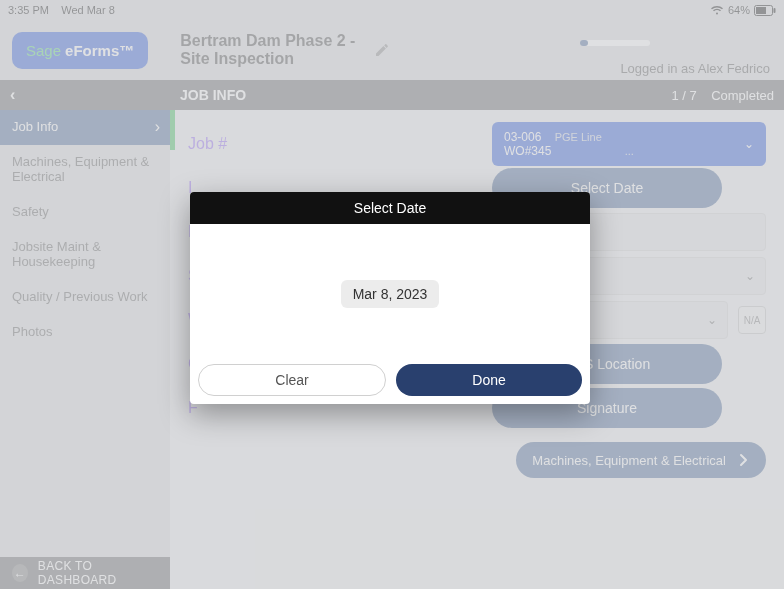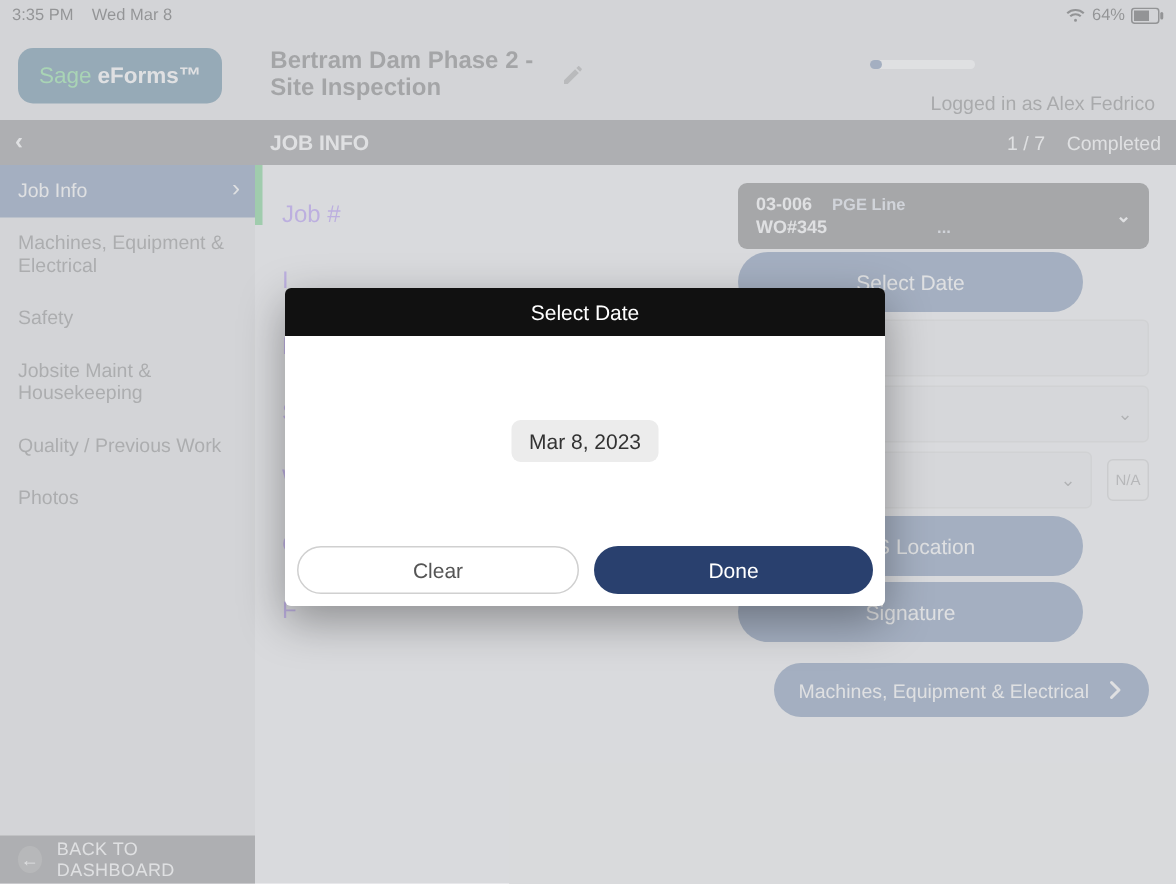--- a/index.html
+++ b/index.html
@@ -5,21 +5,21 @@
   * { box-sizing: border-box; margin: 0; padding: 0; font-family: -apple-system, Helvetica, Arial, sans-serif; }
   html, body { width: 784px; height: 589px; overflow: hidden; background: #fff; }
   .root { position: relative; width: 784px; height: 589px; display: flex; flex-direction: column; }
 
   
   .statusbar { height: 20px; background: #d6d7d9; display: flex; align-items: center; justify-content: space-between; font-size: 11px; padding: 0 8px; color: #000; }
   .statusbar .right { display: flex; align-items: center; gap: 4px; }
 
   
   .app-header { height: 60px; background: #d6d7d9; display: flex; align-items: center; padding: 0 12px; gap: 14px; position: relative; }
-  .brand-pill { background: #0c4a6e; color: #fff; border-radius: 10px; padding: 10px 14px; font-size: 15px; display: inline-flex; align-items: center; gap: 4px; }
+  .brand-pill { background: #1d4ed8; color: #fff; border-radius: 10px; padding: 10px 14px; font-size: 15px; display: inline-flex; align-items: center; gap: 4px; }
   .brand-sage { color: #4bd86a; font-weight: 500; }
   .brand-eforms { color: #fff; font-weight: 600; }
   .title-block { display: flex; align-items: center; gap: 14px; margin-left: 18px;}
   .title-text { font-size: 16px; font-weight: 700; color: #3a3a3a; line-height: 1.15; max-width: 180px; }
   .edit-ico { color: #808080; }
   .progress-wrap { position: absolute; left: 580px; top: 20px; width: 70px; height: 6px; background: #fff; border-radius: 3px; }
   .progress-fill { width: 12%; height: 100%; background: #3b5c8f; border-radius: 3px; }
   .loggedin { position: absolute; right: 14px; bottom: 4px; font-size: 13px; color: #4a4a4a; }
 
   
@@ -42,21 +42,21 @@
   .back-circle { width:18px; height:18px; border-radius:50%; background:#7a7a7a; display:flex; align-items:center; justify-content:center; font-size:12px; color:#fff; }
 
   
   .form-area { flex: 1; background: #eaebed; position: relative; padding: 12px 18px 0; }
   .green-stripe { position: absolute; left: 0; top: 0; bottom: 0; width: 5px; background: #2dbb4e; height: 40px; }
   .form-row { display: flex; align-items: center; min-height: 44px; gap: 14px; }
   .form-label { width: 290px; font-size: 16px; color: #8b5cf6; }
   .field-wrap { flex: 1; display: flex; align-items: center; gap: 10px; }
 
   .blue-btn { background: #3b5c8f; color: #fff; border-radius: 22px; height: 40px; display: flex; align-items:center; justify-content:center; padding: 0 18px; font-size: 14px; min-width: 230px; position: relative;}
-  .blue-dropdown { background:#404040; color:#fff; border-radius:6px; height:44px; flex:1; display:flex; align-items:center; padding:0 36px 0 12px; font-size:12px; position:relative; line-height:1.2;font-weight:bold;}
+  .blue-dropdown { background:#1d4ed8; color:#fff; border-radius:6px; height:44px; flex:1; display:flex; align-items:center; padding:0 36px 0 12px; font-size:12px; position:relative; line-height:1.2;}
   .blue-dropdown .chev { position:absolute; right:12px; top:50%; transform:translateY(-50%); font-size:12px;}
   .blue-dropdown .sub { color:#d0d7e4; font-size:11px;}
   .gray-input { background:#e1e2e4; border:1px solid #cfcfcf; border-radius:4px; height:38px; flex:1; }
   .gray-select { background:#e1e2e4; border:1px solid #cfcfcf; border-radius:4px; height:38px; flex:1; display:flex; align-items:center; justify-content:flex-end; padding-right:10px; color:#666; font-size:12px;}
   .na-pill { width:28px; height:28px; border:1px solid #bcbcbc; border-radius:4px; display:flex; align-items:center; justify-content:center; font-size:10px; color:#777; background:#efefef;}
 
   .next-nav { margin-top: 12px; display:flex; justify-content:flex-end; padding-right: 0px;}
   .next-pill { background:#3b5c8f; color:#fff; border-radius:22px; height:36px; display:flex; align-items:center; gap:10px; padding:0 16px; font-size:13px;}
 
   

